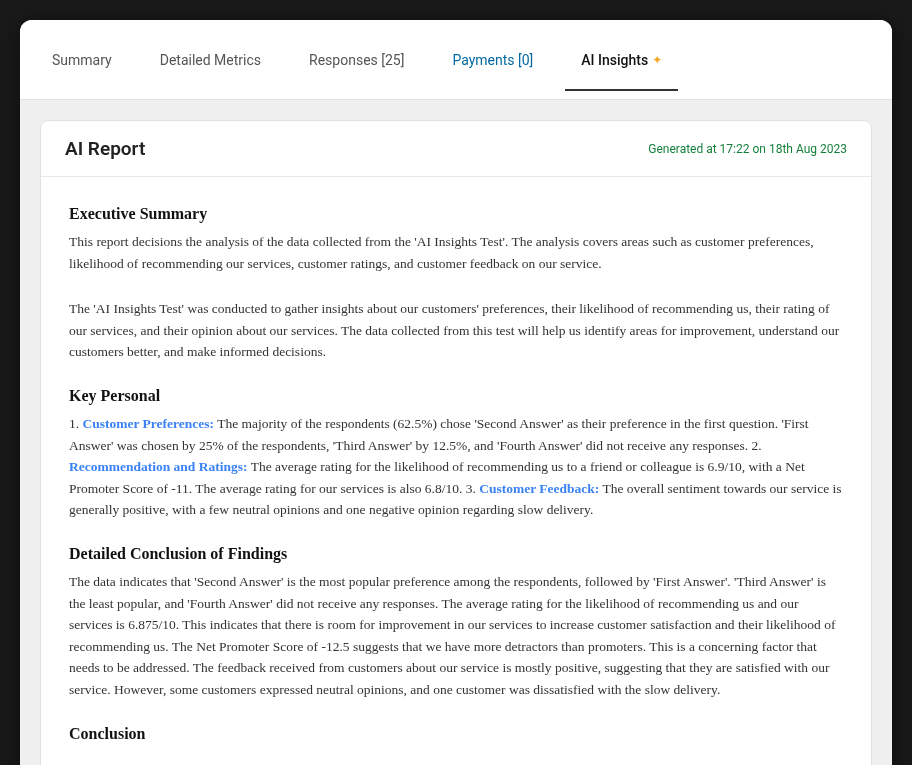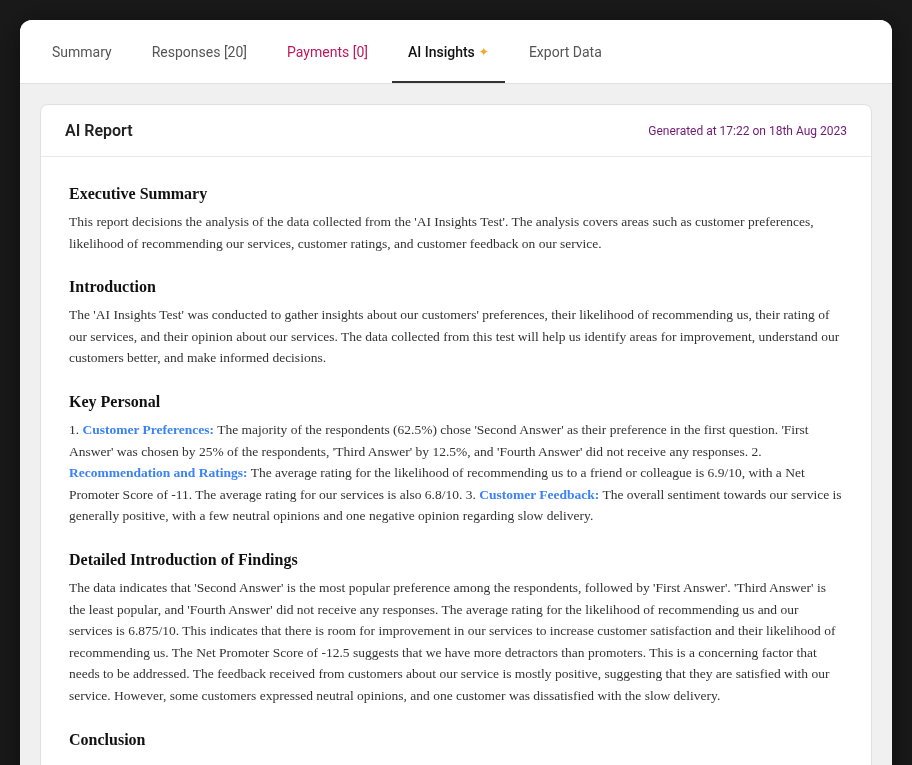--- a/index.html
+++ b/index.html
@@ -26,22 +26,22 @@
       overflow: hidden;
       box-shadow: 0 4px 30px rgba(0,0,0,0.5);
     }
 
     .tab-bar {
       background: #fff;
       border-bottom: 1px solid #e0e0e0;
       display: flex;
       align-items: center;
       padding: 0 16px;
-      height: 64px;
-      gap: 8px;
+      height: 80px;
+      gap: 16px;
     }
 
     .tab-item {
       padding: 0 16px;
       height: 62px;
       display: flex;
       align-items: center;
       font-size: 14px;
       color: #555;
       cursor: pointer;
@@ -58,21 +58,21 @@
       content: '';
       position: absolute;
       bottom: 0;
       left: 0;
       right: 0;
       height: 2px;
       background: #333;
     }
 
     .tab-item.disabled {
-      color: #be185d;
+      color: #0369a1;
     }
 
     .tab-item .star-icon {
       color: #f5a623;
       margin-left: 4px;
       font-size: 12px;
     }
 
     .main-content {
       padding: 20px;
@@ -89,28 +89,28 @@
 
     .report-header {
       display: flex;
       justify-content: space-between;
       align-items: center;
       padding: 16px 24px;
       border-bottom: 1px solid #e8e8e8;
     }
 
     .report-title {
-      font-size: 16px;
+      font-size: 19px;
       font-weight: 600;
       color: #222;
     }
 
     .report-timestamp {
       font-size: 12px;
-      color: #701a75;
+      color: #15803d;
     }
 
     .report-body {
       padding: 28px 28px 20px 28px;
     }
 
     .section {
       margin-bottom: 24px;
       font-family: Liberation Serif, serif;
     }
@@ -135,54 +135,53 @@
   </style>
 </head>
 <body>
 
 <div class="app-window">
   <div class="tab-bar" id="tab-bar">
       <div class="tab-item">
         <span>Summary</span>
       </div>
       <div class="tab-item">
-        <span>Responses [20]</span>
+        <span>Detailed Metrics</span>
+      </div>
+      <div class="tab-item">
+        <span>Responses [25]</span>
       </div>
       <div class="tab-item disabled">
         <span>Payments [0]</span>
       </div>
       <div class="tab-item active">
         <span>AI Insights</span>
         <span class="star-icon">✦</span>
-      </div>
-      <div class="tab-item">
-        <span>Export Data</span>
       </div>
     </div>
   <div class="main-content">
     <div class="report-card">
       <div class="report-header">
         <span class="report-title">AI Report</span>
         <span class="report-timestamp">Generated at 17:22 on 18th Aug 2023</span>
       </div>
       <div class="report-body" id="report-body">
           <div class="section">
             <div class="section-heading">Executive Summary</div>
             <p class="section-text">This report decisions the analysis of the data collected from the 'AI Insights Test'. The analysis covers areas such as customer preferences, likelihood of recommending our services, customer ratings, and customer feedback on our service.</p>
           </div>
           <div class="section">
-            <div class="section-heading">Introduction</div>
             <p class="section-text">The 'AI Insights Test' was conducted to gather insights about our customers' preferences, their likelihood of recommending us, their rating of our services, and their opinion about our services. The data collected from this test will help us identify areas for improvement, understand our customers better, and make informed decisions.</p>
           </div>
           <div class="section">
             <div class="section-heading">Key Personal</div>
             <p class="section-text">1. <b>Customer Preferences:</b> The majority of the respondents (62.5%) chose 'Second Answer' as their preference in the first question. 'First Answer' was chosen by 25% of the respondents, 'Third Answer' by 12.5%, and 'Fourth Answer' did not receive any responses. 2. <b>Recommendation and Ratings:</b> The average rating for the likelihood of recommending us to a friend or colleague is 6.9/10, with a Net Promoter Score of -11. The average rating for our services is also 6.8/10. 3. <b>Customer Feedback:</b> The overall sentiment towards our service is generally positive, with a few neutral opinions and one negative opinion regarding slow delivery.</p>
           </div>
           <div class="section">
-            <div class="section-heading">Detailed Introduction of Findings</div>
+            <div class="section-heading">Detailed Conclusion of Findings</div>
             <p class="section-text">The data indicates that 'Second Answer' is the most popular preference among the respondents, followed by 'First Answer'. 'Third Answer' is the least popular, and 'Fourth Answer' did not receive any responses. The average rating for the likelihood of recommending us and our services is 6.875/10. This indicates that there is room for improvement in our services to increase customer satisfaction and their likelihood of recommending us. The Net Promoter Score of -12.5 suggests that we have more detractors than promoters. This is a concerning factor that needs to be addressed. The feedback received from customers about our service is mostly positive, suggesting that they are satisfied with our service. However, some customers expressed neutral opinions, and one customer was dissatisfied with the slow delivery.</p>
           </div>
           <div class="section">
             <div class="section-heading">Conclusion</div>
           </div>
         </div>
     </div>
   </div>
 </div>
 

